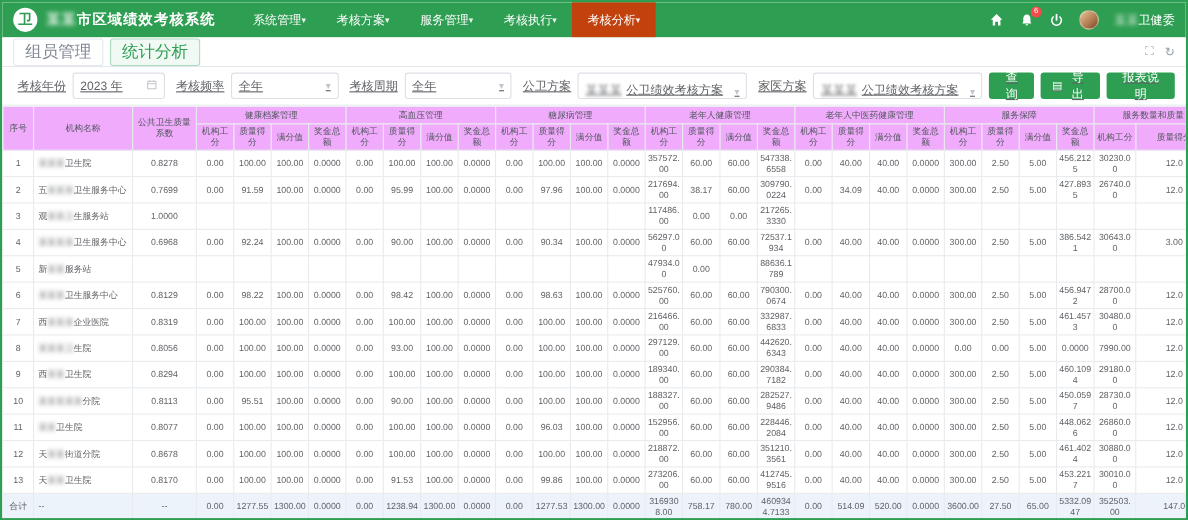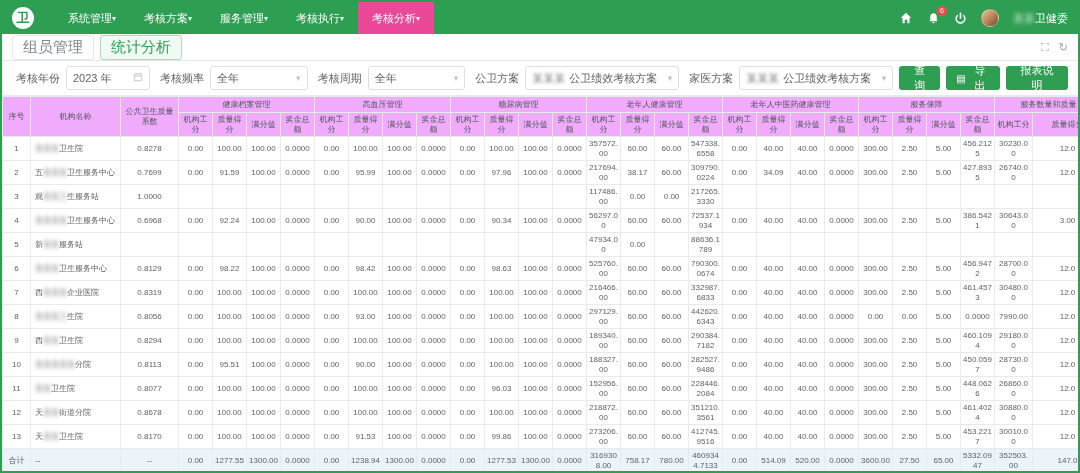--- a/index.html
+++ b/index.html
@@ -10,21 +10,21 @@
     display:flex; flex-direction:column; position:relative;
   }
   
   .topbar { height:32px; min-height:32px; background:#2e9e52; color:#fff;
     display:flex; align-items:center; padding:0 10px; }
   .logo { width:22px; height:22px; border-radius:50%; background:#fff; color:#2e9e52;
     display:flex; align-items:center; justify-content:center; font-size:13px; font-weight:bold; }
   .app-title { font-size:13px; font-weight:bold; letter-spacing:1px; margin-left:8px; display:flex; }
   .nav { display:flex; margin-left:20px; height:32px; }
   .nav-item { display:flex; align-items:center; gap:0; padding:0 14px; font-size:11px; cursor:pointer; }
-  .nav-item.active { background:#ec4899; }
+  .nav-item.active { background:#c2410c; }
   .caret { font-size:8px; opacity:.9; }
   .topbar-right { margin-left:auto; display:flex; align-items:center; gap:14px; }
   .icon-btn { position:relative; display:flex; align-items:center; cursor:pointer; }
   .badge { position:absolute; top:-5px; right:-7px; background:#f34b4b; color:#fff;
     font-size:7px; line-height:10px; border-radius:6px; padding:0 3px; }
   .avatar { width:18px; height:18px; border-radius:50%;
     background:linear-gradient(135deg,#e6c79a 0%,#b07a4e 60%,#6e4328 100%); border:1px solid #ffffff66; }
   .username { font-size:11px; display:flex; }
   .blur-text { filter: blur(2px); opacity:.8; }
   .blur-lite { filter: blur(1.5px); opacity:.8; }
@@ -32,28 +32,28 @@
   
   .tabbar { height:27px; min-height:27px; background:#fff; border-bottom:1px solid #e4e7ed;
     display:flex; align-items:center; padding:0 10px; gap:6px; }
   .tab { font-size:15px; padding:2px 10px; border:1px solid #e4e7ed; border-radius:3px;
     color:#808695; background:#fff; cursor:pointer; }
   .tab.active { color:#2e9e52; border-color:#abdcbd; background:#f0f9f3; }
   .tabbar-right { margin-left:auto; display:flex; gap:10px; align-items:center; color:#9aa2ad; }
 
   
   .filterbar { height:34px; min-height:34px; display:flex; align-items:center;
-    padding:0 10px; gap:6px; font-size:11px; color:#606266; background:#fff; }
+    padding:0 10px; gap:6px; font-size:11px; color:#606266; background:#fff;text-decoration:underline; }
   .f-label { white-space:nowrap; margin-left:4px; }
   .control { height:24px; border:1px solid #dcdfe6; border-radius:3px; background:#fff;
     display:flex; align-items:center; padding:0 6px; gap:4px; font-size:11px; color:#606266; cursor:pointer; }
   .control .chevron { margin-left:auto; color:#c0c4cc; font-size:9px; }
   .ctl-year { width:86px; }
   .ctl-sm  { width:100px; }
-  .ctl-lg  { width:158px; }
+  .ctl-lg  { width:158px;align-items:flex-end; }
   .btn-group { margin-left:auto; display:flex; gap:6px; }
   .btn { height:24px; padding:0 10px; border:none; border-radius:3px; background:#2e9e52;
     color:#fff; font-size:11px; display:flex; align-items:center; gap:4px; cursor:pointer; }
   .btn .b-icon { font-size:10px; }
 
   
   .table-wrap { flex:1; overflow:hidden; border-top:1px solid #e8ebee; }
   table { border-collapse:collapse; table-layout:fixed; width:1100px; font-size:8px; color:#606266; }
   th, td { border:1px solid #e8ebee; padding:1px 2px; text-align:center;
     word-break:break-all; line-height:1.2; }
@@ -63,20 +63,24 @@
   thead th.coef-h { font-size:7px; padding:1px; }
   tbody td { height:24px; background:#fff; }
   td.name-cell { text-align:left; padding-left:4px; white-space:nowrap; overflow:hidden; }
   tr.total-row td { background:#edf3fb; }
 </style>
 </head>
 <body>
 
 <div class="topbar">
   <div class="logo">卫</div>
+  <div class="app-title">
+    <span class="blur-text">某某</span>
+      <span>市区域绩效考核系统</span>
+  </div>
   <div class="nav">
     <div class="nav-item">
       <span>系统管理</span>
         <span class="caret">▾</span>
     </div>
     <div class="nav-item">
       <span>考核方案</span>
         <span class="caret">▾</span>
     </div>
     <div class="nav-item">

